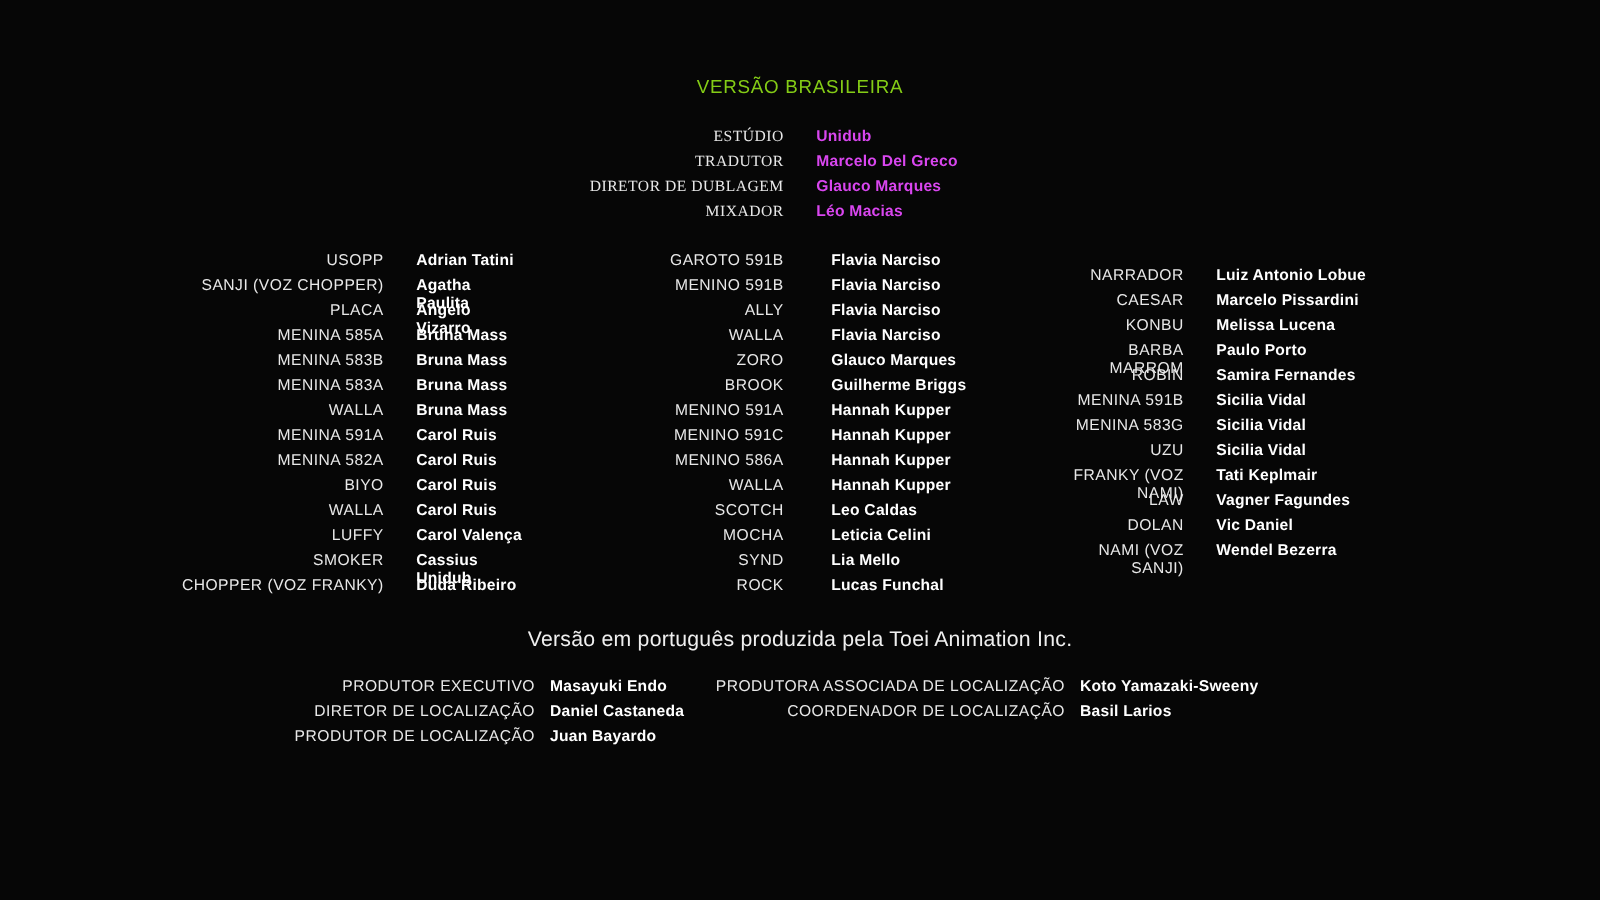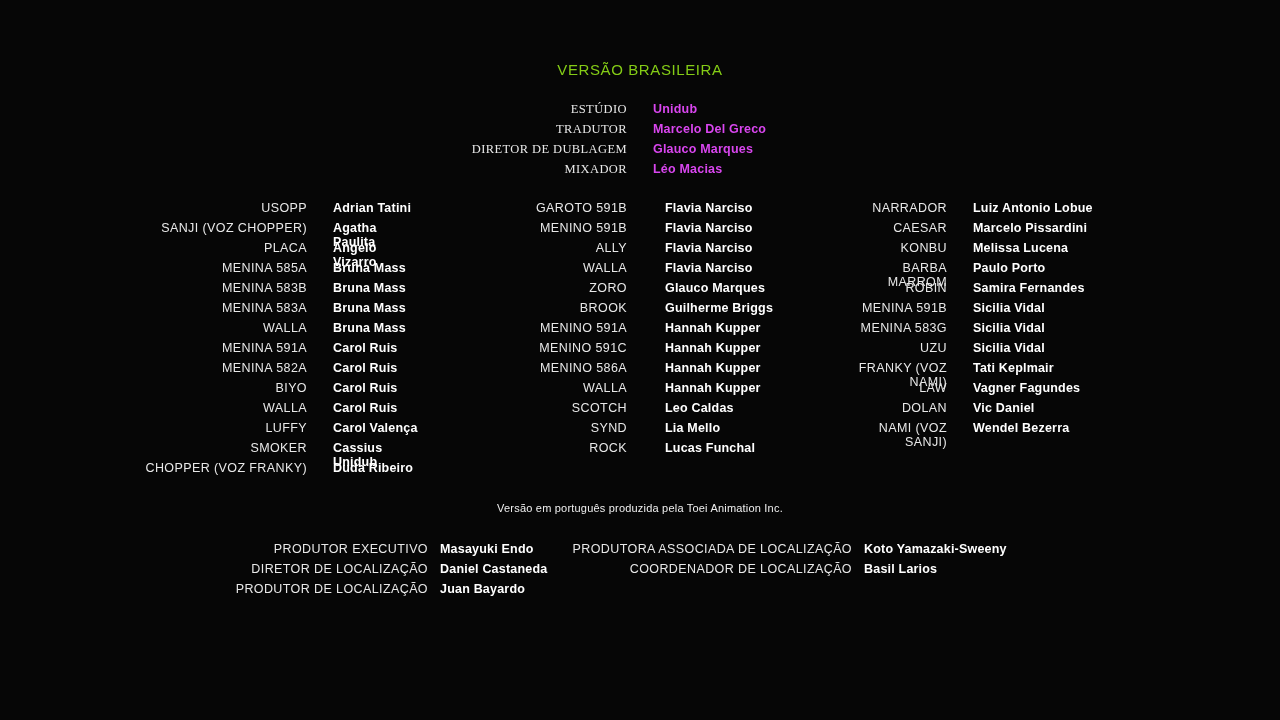--- a/index.html
+++ b/index.html
@@ -86,31 +86,31 @@
 
   
   #col1 { left: 0px; width: 420px; }
   #col1 .role { width: 307px; }
   #col1 .actor { left: 333px; }
 
   #col2 { left: 420px; width: 430px; }
   #col2 .role { width: 207px; }
   #col2 .actor { left: 245px; text-align: center; }
 
-  #col3 { left: 850px; width: 430px; }
+  #col3 { left: 850px; width: 430px; margin-top: 12px; }
   #col3 .role { width: 97px; }
   #col3 .actor { left: 123px; }
 
   .note {
     position: absolute;
     top: 502px;
     left: 0;
     width: 1280px;
     text-align: center;
-    font-size: 11px;
+    font-size: 17px;
     color: #efefef;
     letter-spacing: 0.2px;
   }
 
   
   .prod {
     position: absolute;
     left: 0;
     width: 1096px;
     height: 20px;
@@ -256,20 +256,24 @@
       </div>
     <div class="castrow">
         <span class="role">WALLA</span>
         <span class="actor">Hannah Kupper</span>
       </div>
     <div class="castrow">
         <span class="role">SCOTCH</span>
         <span class="actor">Leo Caldas</span>
       </div>
     <div class="castrow">
+        <span class="role">MOCHA</span>
+        <span class="actor">Leticia Celini</span>
+      </div>
+    <div class="castrow">
         <span class="role">SYND</span>
         <span class="actor">Lia Mello</span>
       </div>
     <div class="castrow">
         <span class="role">ROCK</span>
         <span class="actor">Lucas Funchal</span>
       </div>
   </div>
 
   <div class="castcol" id="col3">

